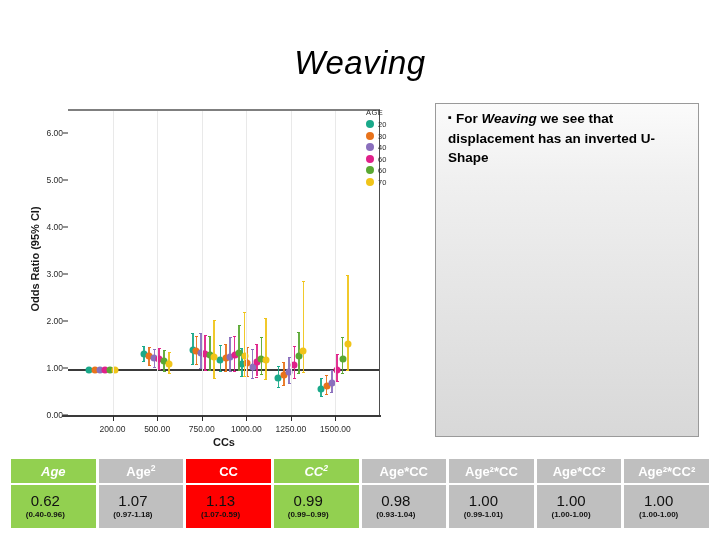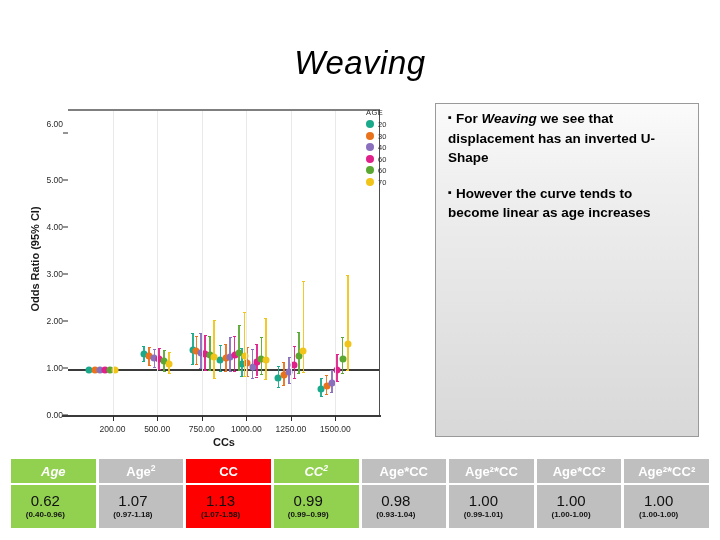--- a/index.html
+++ b/index.html
@@ -238,21 +238,21 @@
       <div class="y-tick" style="top: 264.923px;">1.00</div>
       <div class="y-tick-mark" style="top: 264.923px;"></div>
       <div class="y-tick" style="top: 217.846px;">2.00</div>
       <div class="y-tick-mark" style="top: 217.846px;"></div>
       <div class="y-tick" style="top: 170.769px;">3.00</div>
       <div class="y-tick-mark" style="top: 170.769px;"></div>
       <div class="y-tick" style="top: 123.692px;">4.00</div>
       <div class="y-tick-mark" style="top: 123.692px;"></div>
       <div class="y-tick" style="top: 76.6154px;">5.00</div>
       <div class="y-tick-mark" style="top: 76.6154px;"></div>
-      <div class="y-tick" style="top: 21px;">6.00</div>
+      <div class="y-tick" style="top: 30px;">6.00</div>
       <div class="y-tick-mark" style="top: 29.5385px;"></div>
     </div>
 
   <div id="plot-left-rule"></div>
 
   <div id="plot-area">
     <div id="reference-line" style="top: 257.923px;"></div>
     <div id="series-layer">
         <div class="marker" style="left: 21.3943px; top: 258.923px; background: rgb(26, 169, 138);"></div>
         <div class="errbar" style="left: 74.9714px; top: 234.914px; height: 15.5354px; background: rgb(26, 169, 138); opacity: 0.92;"></div>
@@ -460,23 +460,20 @@
         <span class="legend-swatch" style="background: rgb(240, 196, 25);"></span>
         <span class="legend-label">70</span>
       </div>
     </div>
 </div>
 
 <div id="callout-box">
   <p class="callout-para">
     <span class="bullet-mark">▪</span><span>For </span><span class="emph">Weaving</span><span> we see that displacement has an inverted U-Shape</span>
   </p>
-  <p class="callout-para">
-    <span class="bullet-mark">▪</span><span>However the curve tends to become linear as age increases</span>
-  </p>
 </div>
 
 <table id="results-table">
   <thead>
     <tr id="tbl-head-row">
         <th style="background: rgb(146, 208, 80);"><span class="hdr-italic">Age</span></th>
         <th style="background: rgb(191, 191, 191);"><span>Age</span><sup>2</sup></th>
         <th style="background: rgb(255, 0, 0);"><span>CC</span></th>
         <th style="background: rgb(146, 208, 80);"><span class="hdr-italic">CC</span><sup class="hdr-italic">2</sup></th>
         <th style="background: rgb(191, 191, 191);"><span>Age*CC</span></th>
@@ -490,21 +487,21 @@
         <td style="background: rgb(146, 208, 80);">
           <span class="cell-value">0.62</span>
           <span class="cell-ci">(0.40-0.96)</span>
         </td>
         <td style="background: rgb(191, 191, 191);">
           <span class="cell-value">1.07</span>
           <span class="cell-ci">(0.97-1.18)</span>
         </td>
         <td style="background: rgb(255, 0, 0);">
           <span class="cell-value">1.13</span>
-          <span class="cell-ci">(1.07-1.58)</span>
+          <span class="cell-ci">(1.07-0.59)</span>
         </td>
         <td style="background: rgb(146, 208, 80);">
           <span class="cell-value">0.99</span>
           <span class="cell-ci">(0.99–0.99)</span>
         </td>
         <td style="background: rgb(191, 191, 191);">
           <span class="cell-value">0.98</span>
           <span class="cell-ci">(0.93-1.04)</span>
         </td>
         <td style="background: rgb(191, 191, 191);">

